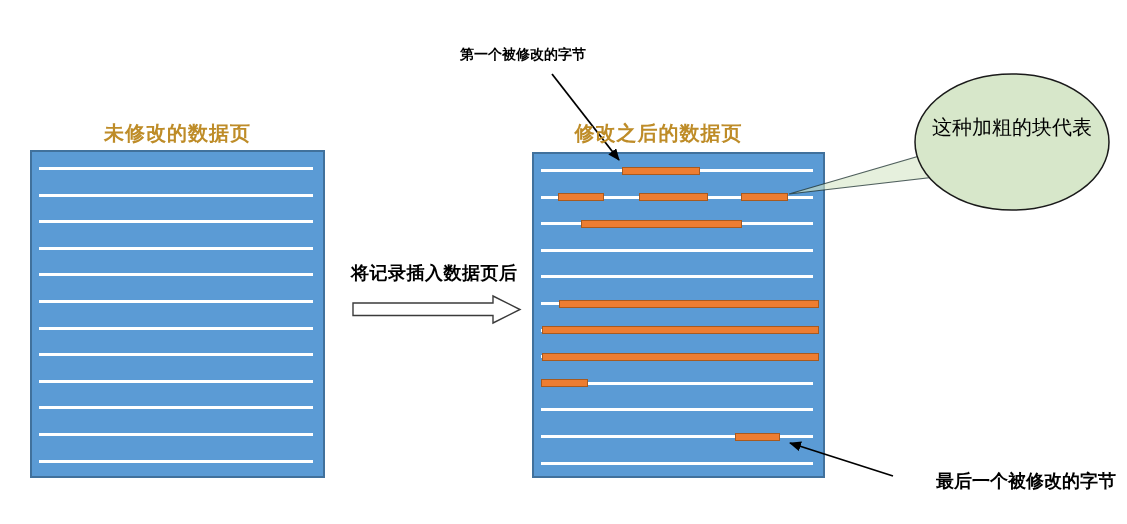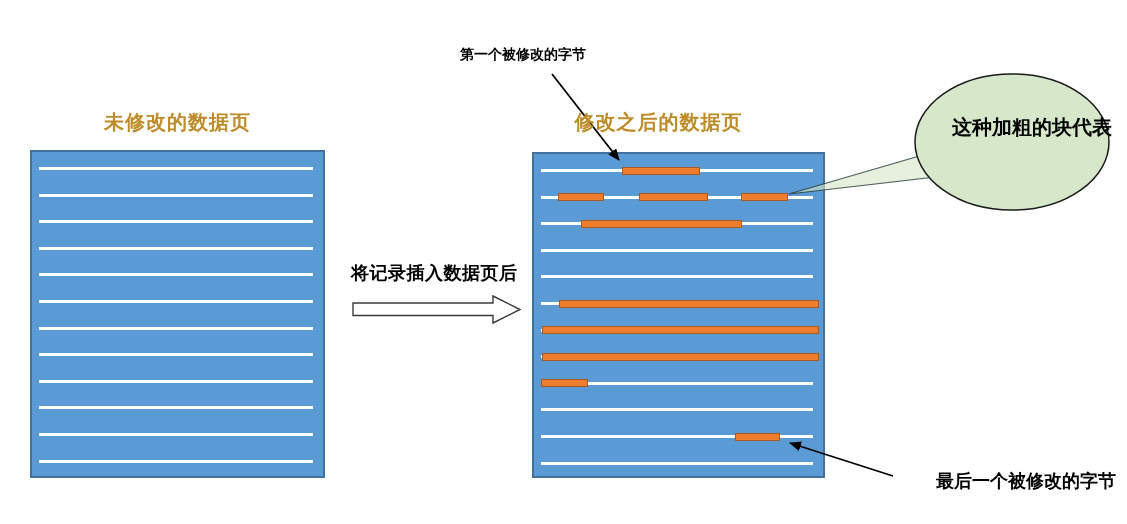--- a/index.html
+++ b/index.html
@@ -28,35 +28,36 @@
     border:1px solid var(--bar-border,#A85A1F);
     box-sizing:border-box;
   }
   .page-title{
     position:absolute;
     font-size:20px;font-weight:bold;
     color:var(--title-color,#BE8C28);
     text-align:center;
     letter-spacing:1px;
     white-space:nowrap;
+    margin-top:11px;
   }
   .title-left{left:30px;width:295px;top:109px;}
   .title-right{left:512px;width:293px;top:109px;}
   .annotation{
     position:absolute;
     color:var(--annot-color,#000000);
     font-weight:bold;
     white-space:nowrap;
   }
   .annot-first{left:460px;top:46px;font-size:14px;}
   .annot-last{left:936px;top:469px;font-size:18px;}
   .annot-transition{left:351px;top:261px;font-size:18px;letter-spacing:0.5px;}
   .callout-text{
     position:absolute;left:912px;top:113px;width:200px;
-    text-align:right;font-size:20px;font-weight:bold;
+    text-align:center;font-size:20px;font-weight:normal;
     line-height:29px;color:#000;white-space:nowrap;
   }
   svg.overlay{
     position:absolute;left:0;top:0;width:1127px;height:524px;
     pointer-events:none;
   }
   .svg-line{stroke:#000000;stroke-width:1.8;fill:none;}
   .block-arrow{fill:#ffffff;stroke:#3b3b3b;stroke-width:1.4;}
   .callout-ellipse{fill:var(--callout-fill,#D7E7CA);stroke:var(--callout-border,#1A1A1A);stroke-width:1.5;}
   .callout-tail{fill:var(--callout-tail-fill,rgba(213,230,199,0.6));stroke:rgba(25,45,45,0.75);stroke-width:1.2;}

